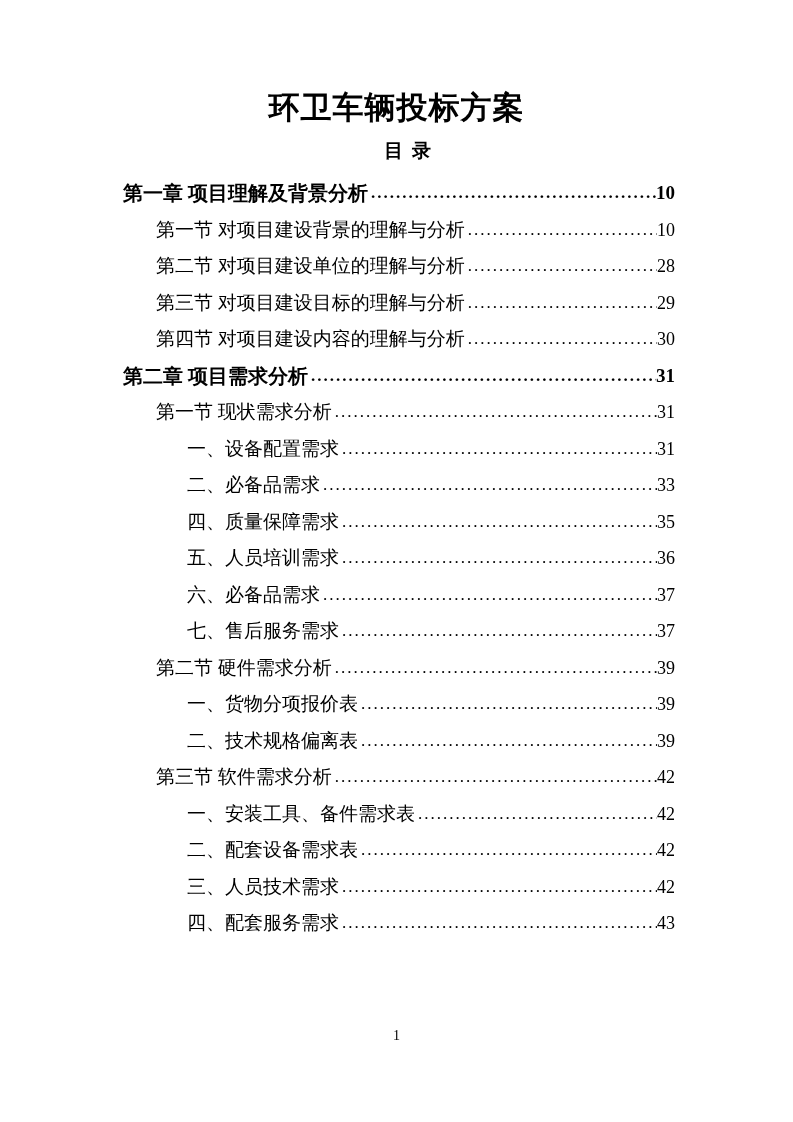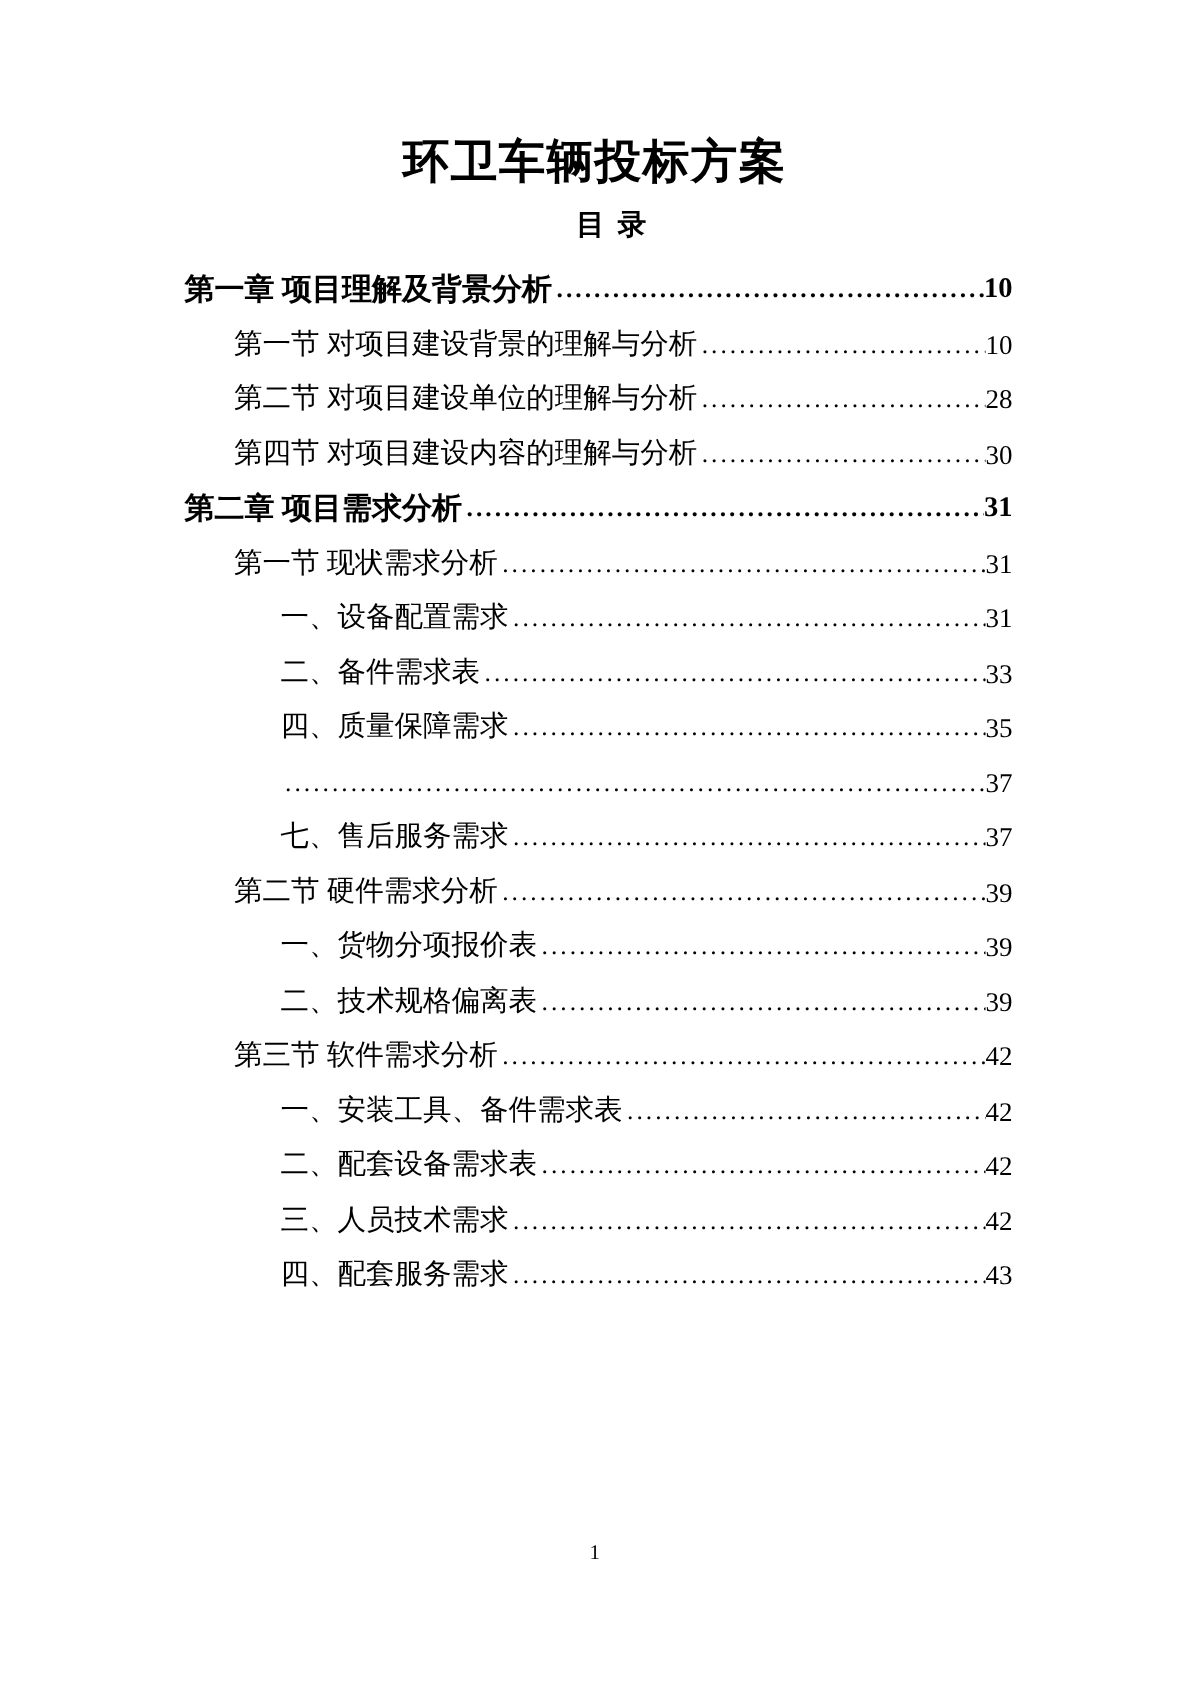--- a/index.html
+++ b/index.html
@@ -107,50 +107,61 @@
         <span class="toc-entry-label">第一节 对项目建设背景的理解与分析</span>
         <span class="toc-leader"></span>
         <span class="toc-page-number">10</span>
       </div>
       <div class="toc-line section">
         <span class="toc-entry-label">第二节 对项目建设单位的理解与分析</span>
         <span class="toc-leader"></span>
         <span class="toc-page-number">28</span>
       </div>
       <div class="toc-line section">
+        <span class="toc-entry-label">第三节 对项目建设目标的理解与分析</span>
+        <span class="toc-leader"></span>
+        <span class="toc-page-number">29</span>
+      </div>
+      <div class="toc-line section">
         <span class="toc-entry-label">第四节 对项目建设内容的理解与分析</span>
         <span class="toc-leader"></span>
         <span class="toc-page-number">30</span>
       </div>
       <div class="toc-line chapter">
         <span class="toc-entry-label">第二章 项目需求分析</span>
         <span class="toc-leader"></span>
         <span class="toc-page-number">31</span>
       </div>
       <div class="toc-line section">
         <span class="toc-entry-label">第一节 现状需求分析</span>
         <span class="toc-leader"></span>
         <span class="toc-page-number">31</span>
       </div>
       <div class="toc-line item">
         <span class="toc-entry-label">一、设备配置需求</span>
         <span class="toc-leader"></span>
         <span class="toc-page-number">31</span>
       </div>
       <div class="toc-line item">
-        <span class="toc-entry-label">二、备件需求表</span>
+        <span class="toc-entry-label">二、必备品需求</span>
         <span class="toc-leader"></span>
         <span class="toc-page-number">33</span>
       </div>
       <div class="toc-line item">
         <span class="toc-entry-label">四、质量保障需求</span>
         <span class="toc-leader"></span>
         <span class="toc-page-number">35</span>
       </div>
       <div class="toc-line item">
+        <span class="toc-entry-label">五、人员培训需求</span>
+        <span class="toc-leader"></span>
+        <span class="toc-page-number">36</span>
+      </div>
+      <div class="toc-line item">
+        <span class="toc-entry-label">六、必备品需求</span>
         <span class="toc-leader"></span>
         <span class="toc-page-number">37</span>
       </div>
       <div class="toc-line item">
         <span class="toc-entry-label">七、售后服务需求</span>
         <span class="toc-leader"></span>
         <span class="toc-page-number">37</span>
       </div>
       <div class="toc-line section">
         <span class="toc-entry-label">第二节 硬件需求分析</span>

